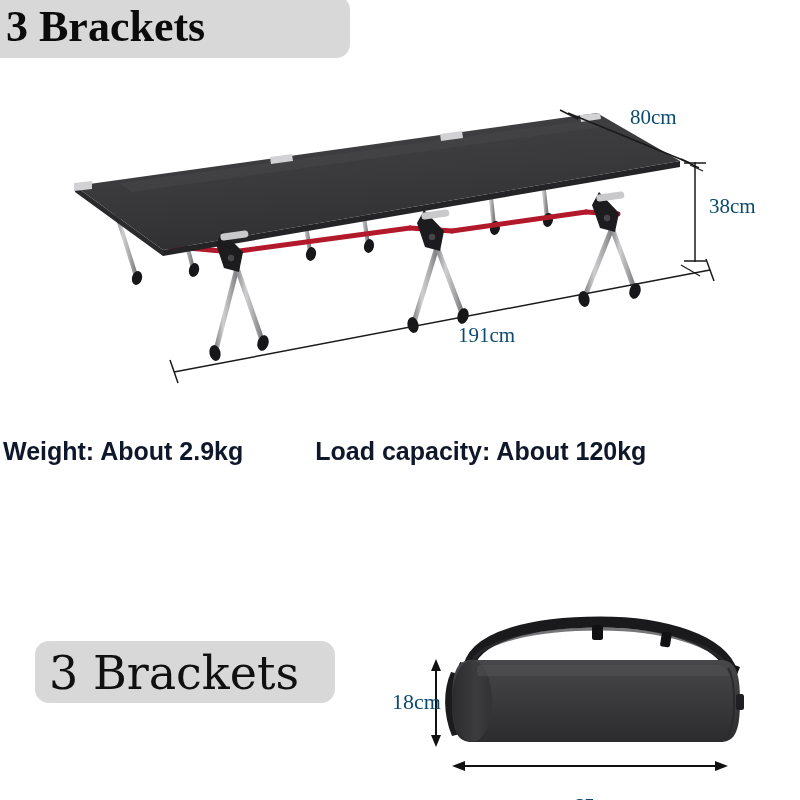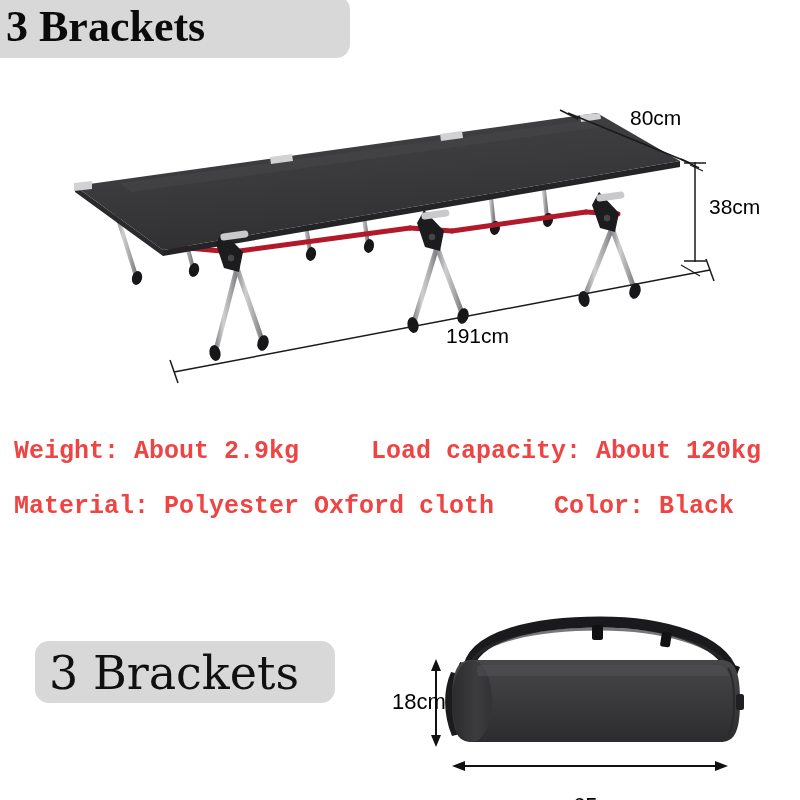--- a/index.html
+++ b/index.html
@@ -55,26 +55,26 @@
     font-weight: normal;
     font-size: 46px;
     color: #101010;
     line-height: 1;
     transform: translateY(1px);
   }
 
   
   .spec-row {
     position: absolute;
-    left: 14px;
+    left: 3px;
     width: 770px;
-    font-family: Liberation Mono, monospace;
+    font-family: Liberation Sans, sans-serif;
     font-weight: bold;
     font-size: 25px;
-    color: #ef4444;
+    color: #0f172a;
     white-space: nowrap;
   }
   #spec-row-1 { top: 437px; }
   #spec-row-2 { top: 492px; }
   .spec-cell-a { display: inline-block; }
   #spec-row-1 .spec-cell-b { display: inline-block; margin-left: 72px; }
   #spec-row-2 .spec-cell-b { display: inline-block; margin-left: 60px; }
 
   
   .art {
@@ -82,29 +82,29 @@
     left: 0;
     top: 0;
     width: 800px;
     height: 800px;
     pointer-events: none;
   }
 
   
   .dim-label {
     position: absolute;
-    font-family: Liberation Sans, sans-serif;
+    font-family: Liberation Serif, serif;
     font-size: 21px;
-    color: #000000;
+    color: #0c4a6e;
     white-space: nowrap;
     line-height: 1;
   }
   #dim-80  { left: 630px; top: 107px; }
   #dim-38  { left: 709px; top: 196px; }
-  #dim-191 { left: 446px; top: 325px; }
+  #dim-191 { left: 458px; top: 325px; }
   #dim-18  { left: 392px; top: 691px; font-size: 22px; }
   #dim-65  { left: 573px; top: 770px; font-size: 22px; margin-top: 25px; }
 </style>
 </head>
 <body>
 
 <div id="page">
 
   <svg class="art" id="art-cot" viewBox="0 0 800 800">
     <defs>
@@ -283,23 +283,20 @@
     </g>
   </svg>
 
   <div class="badge" id="badge-top">
     <span class="badge-text">3 Brackets</span>
   </div>
 
   <div class="spec-row" id="spec-row-1">
     <span class="spec-cell-a">Weight: About 2.9kg</span><span class="spec-cell-b">Load capacity: About  120kg</span>
   </div>
-  <div class="spec-row" id="spec-row-2">
-    <span class="spec-cell-a">Material: Polyester Oxford cloth</span><span class="spec-cell-b">Color: Black</span>
-  </div>
 
   <div class="badge" id="badge-bottom">
     <span class="badge-text">3 Brackets</span>
   </div>
 
   <div class="dim-label" id="dim-80">80cm</div>
   <div class="dim-label" id="dim-38">38cm</div>
   <div class="dim-label" id="dim-191">191cm</div>
   <div class="dim-label" id="dim-18">18cm</div>
   <div class="dim-label" id="dim-65">65cm</div>

